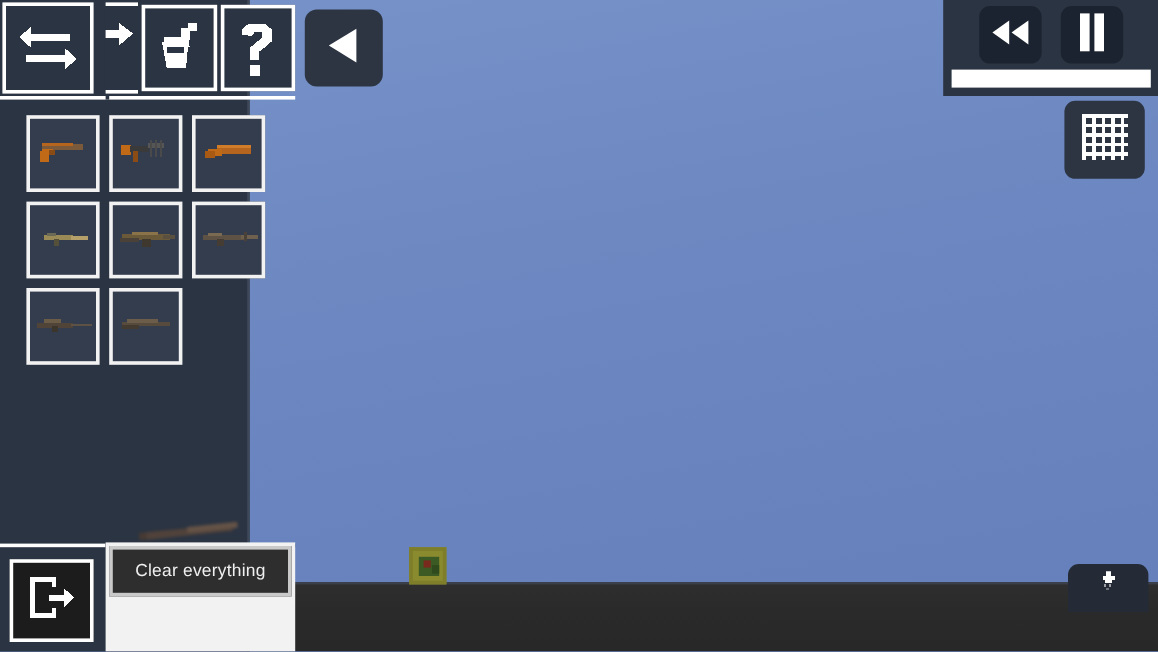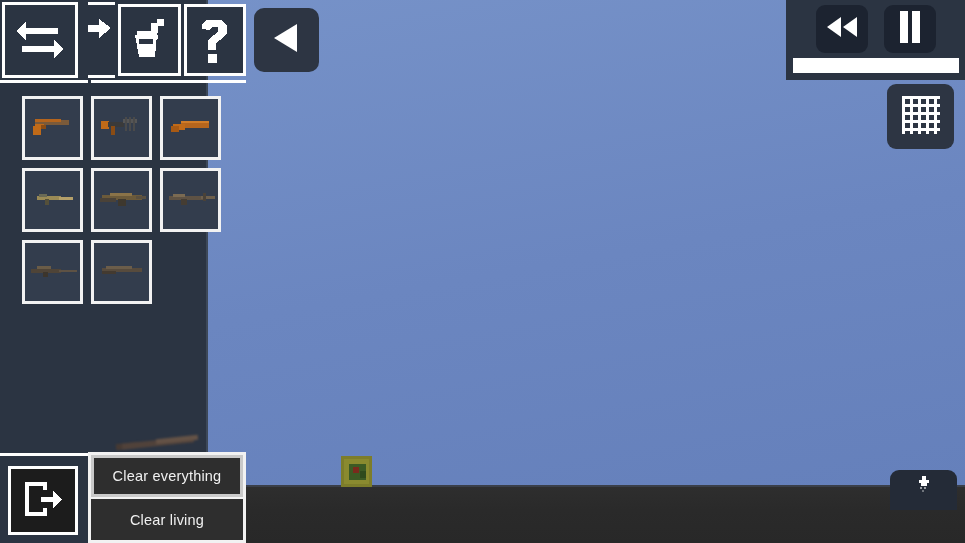--- a/index.html
+++ b/index.html
@@ -377,23 +377,20 @@
         <path d="M4 4 H26 V12 H22 V8 H8 V34 H22 V30 H26 V38 H4 Z" fill="#fff"></path>
         <rect x="20" y="19" width="16" height="5" fill="#fff"></rect>
         <polygon points="32,13 32,30 41,21" fill="#fff"></polygon>
       </svg>
     </span>
   </div>
 
   <div id="clear-panel">
     <div class="clear-btn" id="clear-everything">
       <span>Clear everything</span>
-    </div>
-    <div class="clear-btn" id="clear-living">
-      <span>Clear living</span>
     </div>
   </div>
 </div>
 
 <div id="hud-right">
   <div id="hud-controls">
     <div class="hud-btn" title="Rewind">
       <span>
         <svg width="34" height="24" viewBox="0 0 34 24">
           <polygon points="16,2 16,22 2,12" fill="#ffffff"></polygon>

